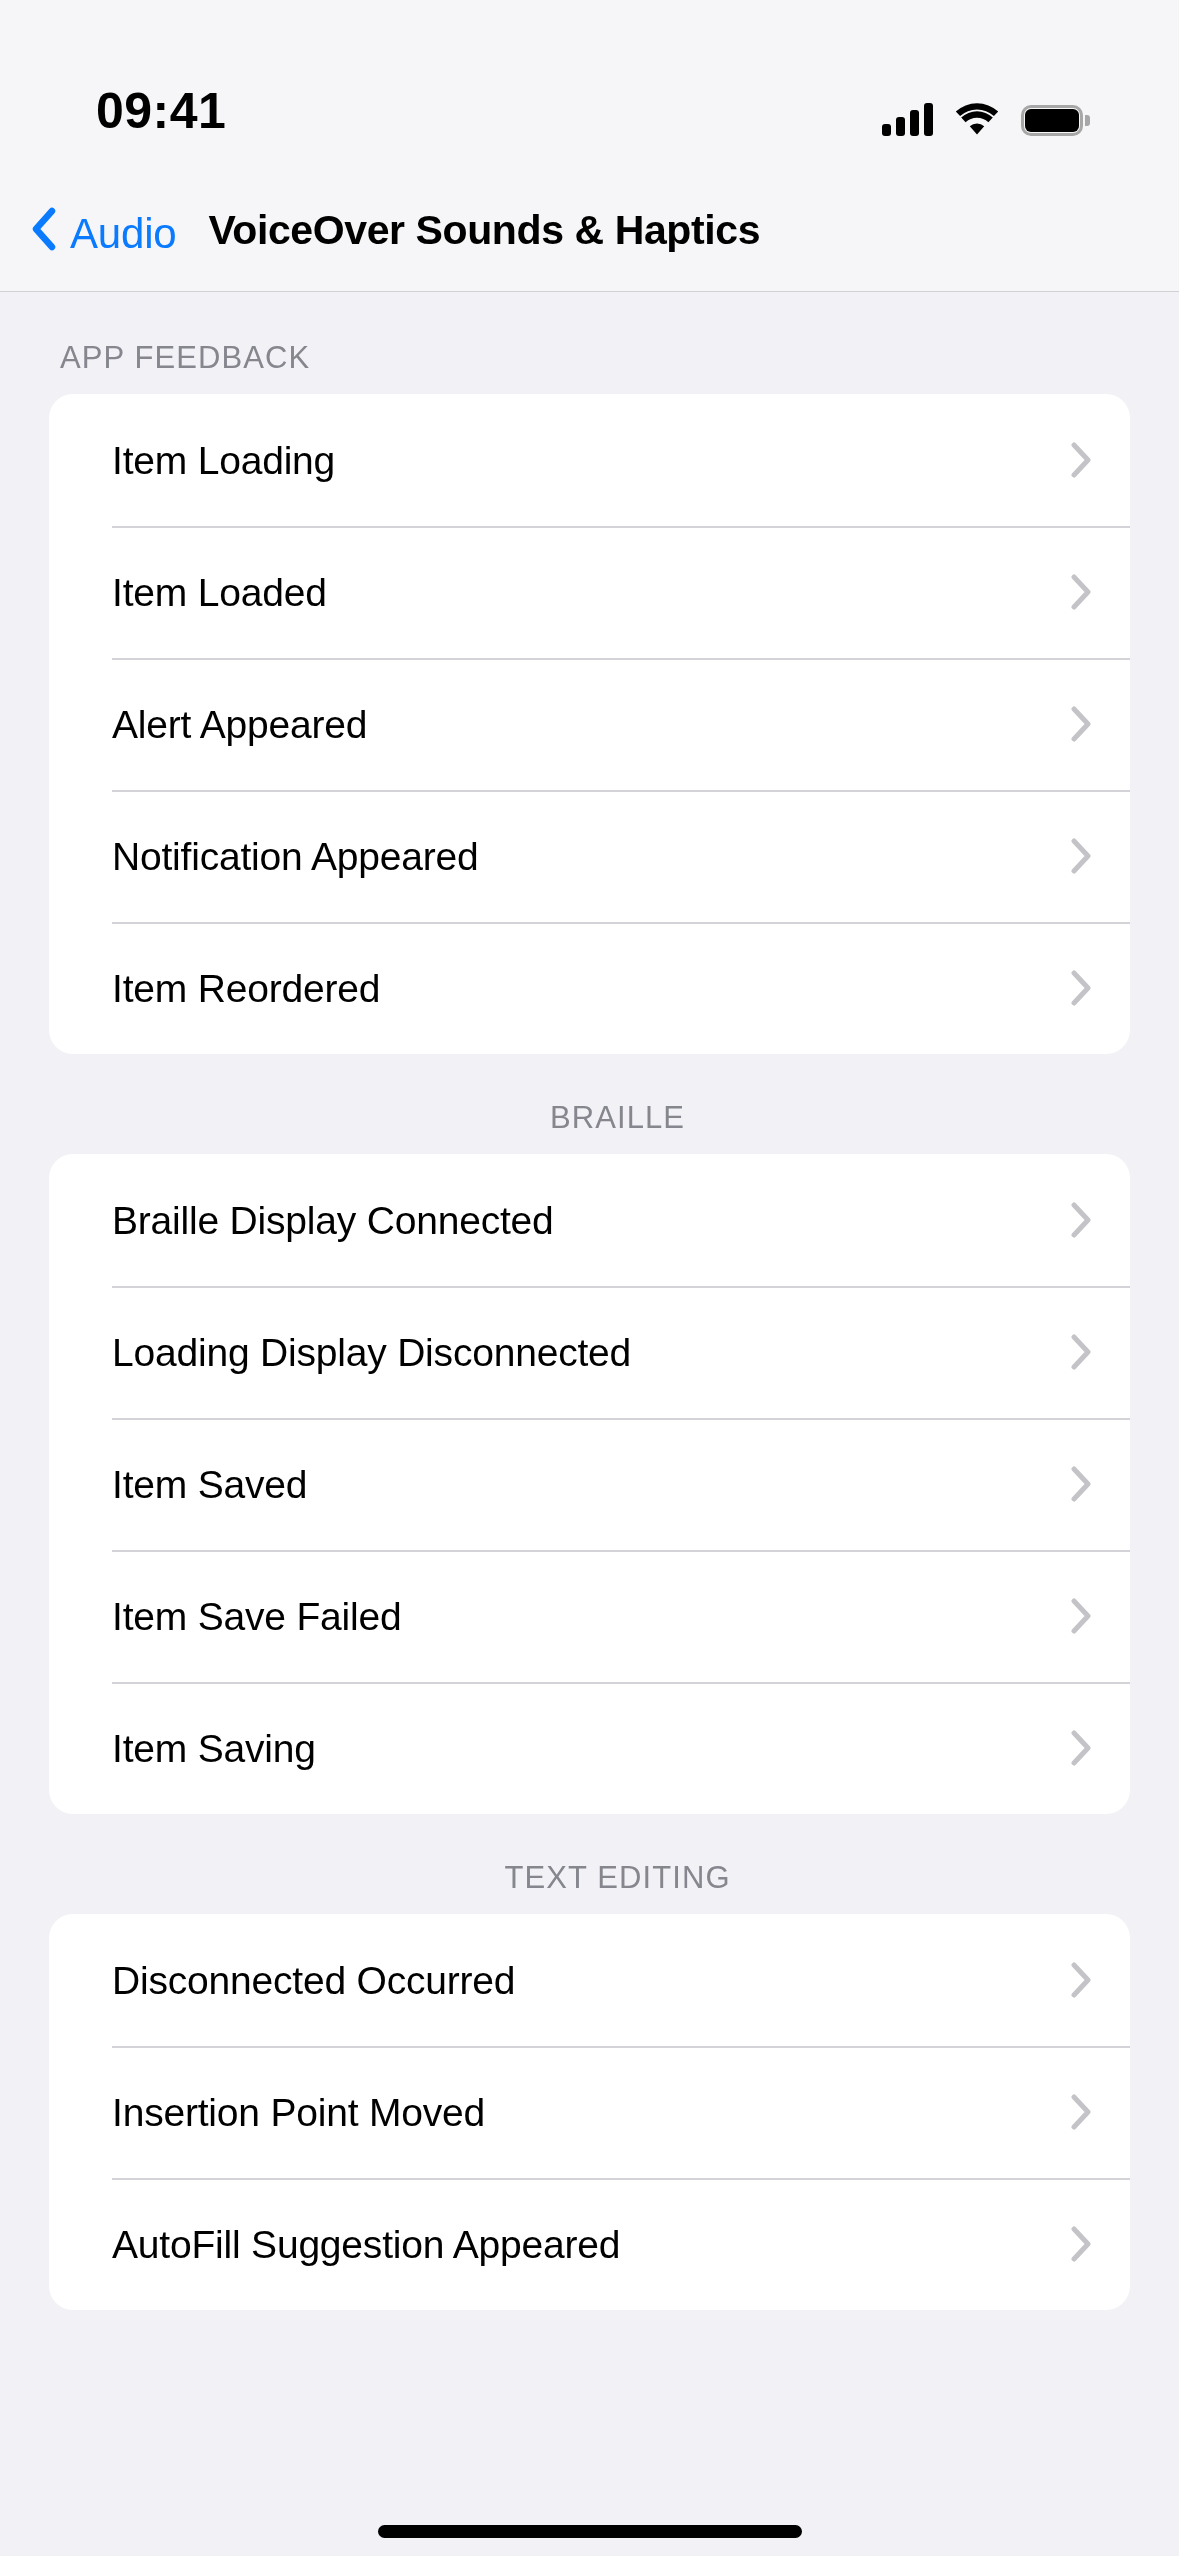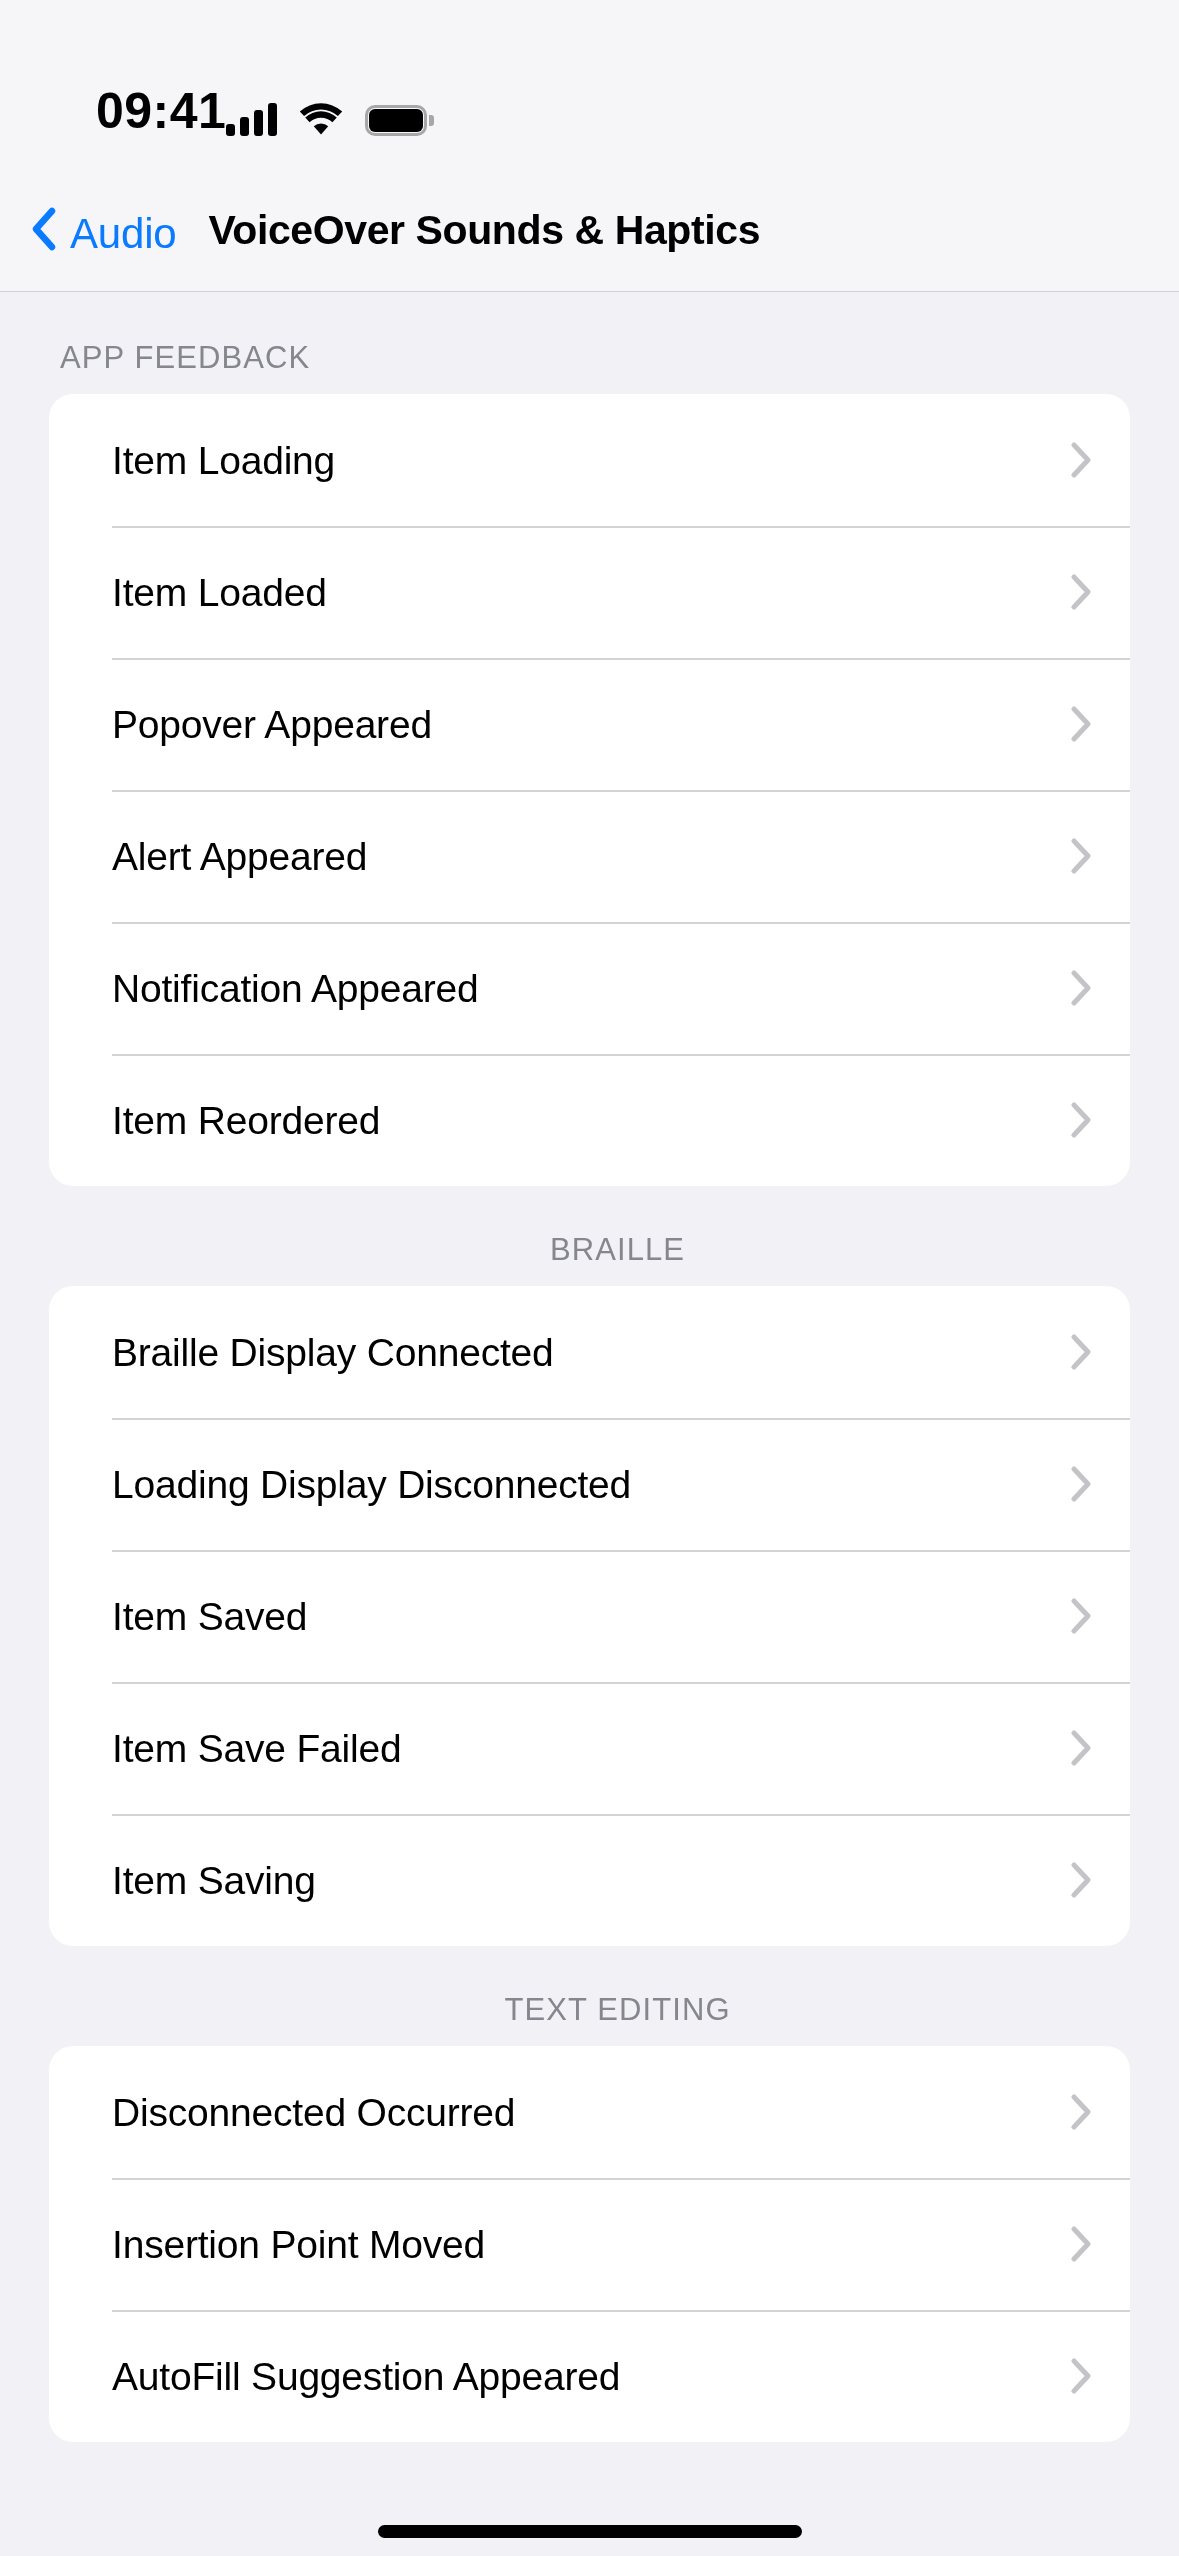--- a/index.html
+++ b/index.html
@@ -8,21 +8,21 @@
     font-family:"Liberation Sans", sans-serif;
     background:#f1f1f6;
     overflow:hidden;
   }
   .phone { position:relative; width:1179px; height:2556px; background:#f1f1f6; display:flex; flex-direction:column; }
 
   
   .status-bar {
     position:relative; height:170px; flex:0 0 170px;
     background:#f6f6f8;
-    display:flex; align-items:flex-end; justify-content:flex-start;
+    display:flex; align-items:flex-end; justify-content:space-between;
     padding:0 96px 34px 96px;
   }
   .status-time { font-size:50px; font-weight:700; color:#000; letter-spacing:0.5px; line-height:1; }
   .status-icons { display:flex; align-items:flex-end; gap:22px; }
 
   .cellular { display:flex; align-items:flex-end; gap:5px; height:34px; }
   .cellular i { display:block; width:9px; background:#000; border-radius:3px; }
   .cellular i:nth-child(1){ height:12px; }
   .cellular i:nth-child(2){ height:19px; }
   .cellular i:nth-child(3){ height:26px; }
@@ -129,28 +129,20 @@
         </div>
         <div class="row">
           <span class="label">Item Loaded</span>
           <span>
             <svg class="chev" viewBox="0 0 22 36" xmlns="http://www.w3.org/2000/svg">
               <polyline points="4,3 18,18 4,33" fill="none" stroke="#c4c4c8" stroke-width="5" stroke-linecap="round" stroke-linejoin="round"></polyline>
             </svg>
           </span>
         </div>
         <div class="row">
-          <span class="label">Popover Appeared</span>
-          <span>
-            <svg class="chev" viewBox="0 0 22 36" xmlns="http://www.w3.org/2000/svg">
-              <polyline points="4,3 18,18 4,33" fill="none" stroke="#c4c4c8" stroke-width="5" stroke-linecap="round" stroke-linejoin="round"></polyline>
-            </svg>
-          </span>
-        </div>
-        <div class="row">
           <span class="label">Alert Appeared</span>
           <span>
             <svg class="chev" viewBox="0 0 22 36" xmlns="http://www.w3.org/2000/svg">
               <polyline points="4,3 18,18 4,33" fill="none" stroke="#c4c4c8" stroke-width="5" stroke-linecap="round" stroke-linejoin="round"></polyline>
             </svg>
           </span>
         </div>
         <div class="row">
           <span class="label">Notification Appeared</span>
           <span>

